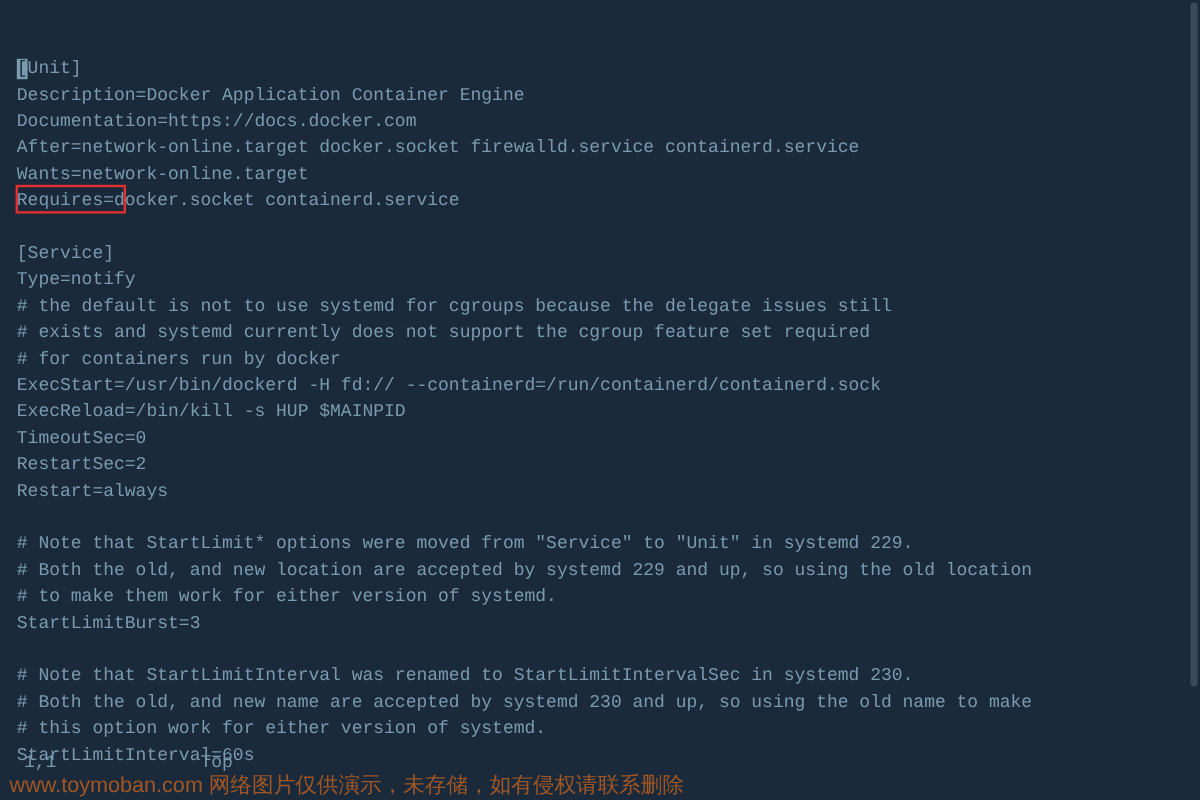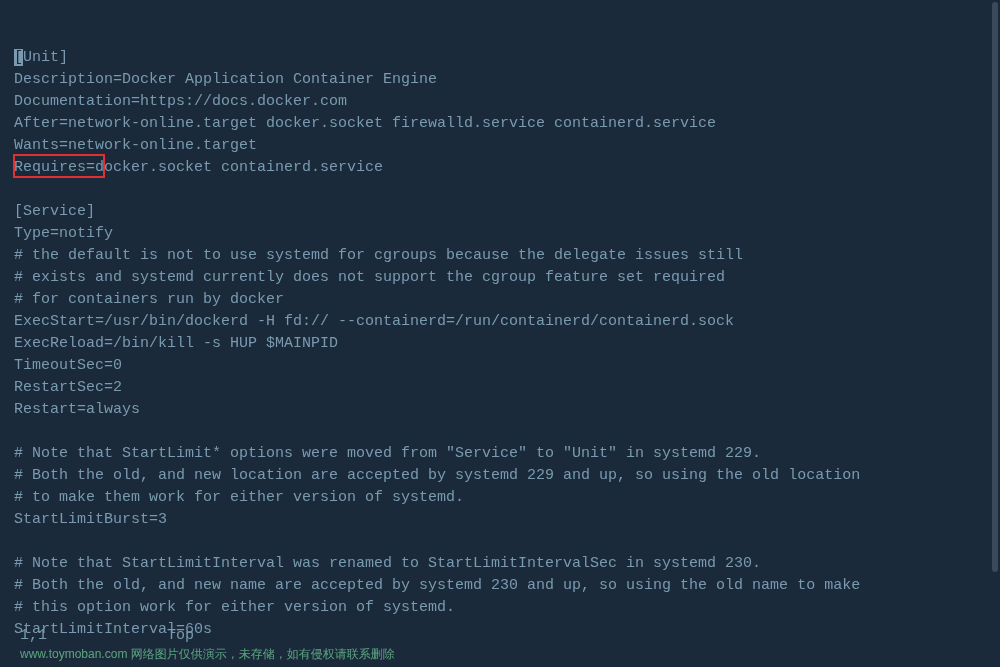--- a/index.html
+++ b/index.html
@@ -50,23 +50,23 @@
       right: 2px;
       top: 2px;
       width: 6px;
       height: 570px;
       background: #3a4a5a;
       border-radius: 3px;
     }
     .watermark {
       position: absolute;
       bottom: 2px;
-      left: 20px;
-      color: #86efac;
-      font-size: 12px;
+      left: 8px;
+      color: #f97316;
+      font-size: 18px;
       font-family: sans-serif;
       opacity: 0.6;
     }
   </style>
 </head>
 <body>
 
 <div class="editor">
   <div id="lines-container"><div class="line"><span class="cursor-bracket">[</span><span>Unit]</span></div><div class="line">Description=Docker Application Container Engine</div><div class="line">Documentation=https://docs.docker.com</div><div class="line">After=network-online.target docker.socket firewalld.service containerd.service</div><div class="line">Wants=network-online.target</div><div class="line">Requires=docker.socket containerd.service</div><div class="line">&nbsp;</div><div class="line">[Service]</div><div class="line">Type=notify</div><div class="line"># the default is not to use systemd for cgroups because the delegate issues still</div><div class="line"># exists and systemd currently does not support the cgroup feature set required</div><div class="line"># for containers run by docker</div><div class="line">ExecStart=/usr/bin/dockerd -H fd:// --containerd=/run/containerd/containerd.sock</div><div class="line">ExecReload=/bin/kill -s HUP $MAINPID</div><div class="line">TimeoutSec=0</div><div class="line">RestartSec=2</div><div class="line">Restart=always</div><div class="line">&nbsp;</div><div class="line"># Note that StartLimit* options were moved from "Service" to "Unit" in systemd 229.</div><div class="line"># Both the old, and new location are accepted by systemd 229 and up, so using the old location</div><div class="line"># to make them work for either version of systemd.</div><div class="line">StartLimitBurst=3</div><div class="line">&nbsp;</div><div class="line"># Note that StartLimitInterval was renamed to StartLimitIntervalSec in systemd 230.</div><div class="line"># Both the old, and new name are accepted by systemd 230 and up, so using the old name to make</div><div class="line"># this option work for either version of systemd.</div><div class="line">StartLimitInterval=60s</div></div>
 </div>

